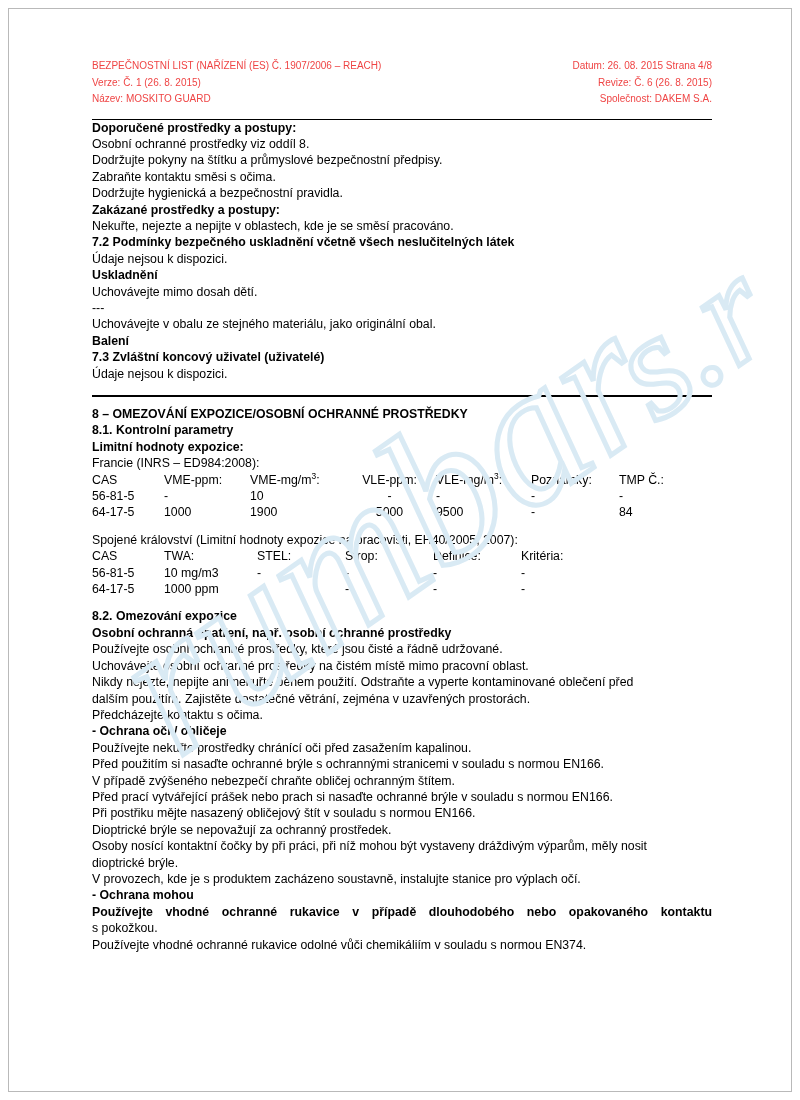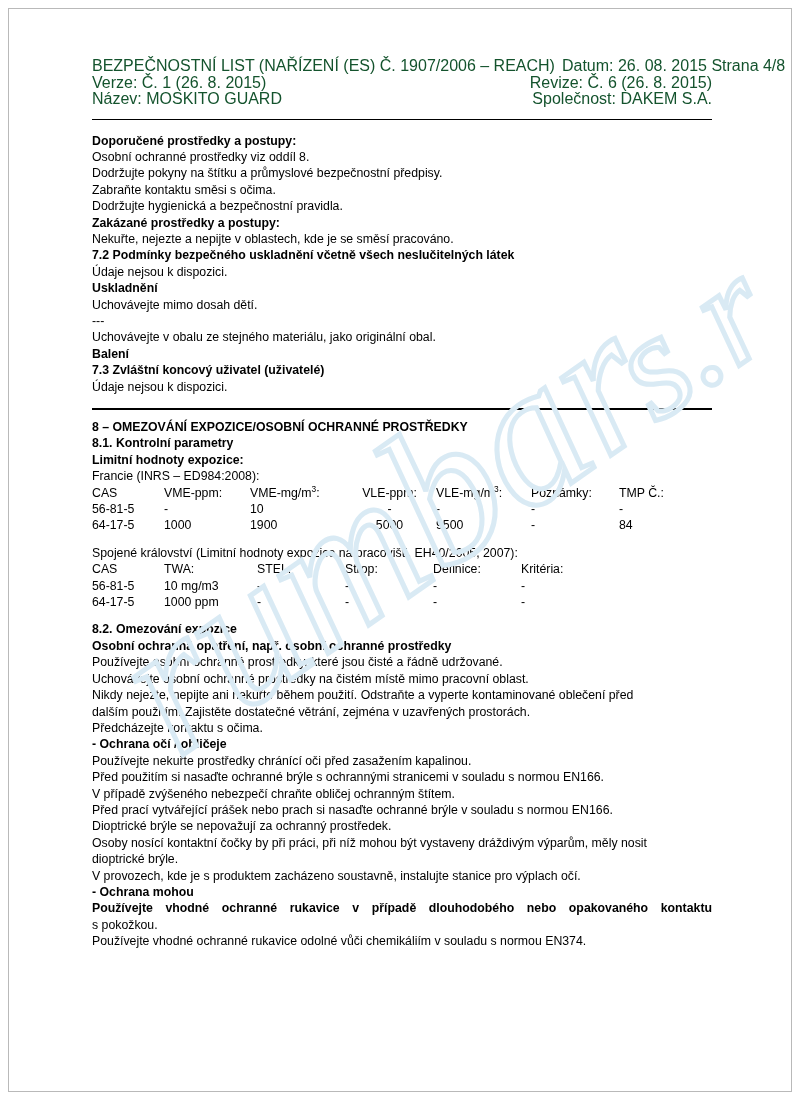--- a/index.html
+++ b/index.html
@@ -29,41 +29,40 @@
     pointer-events: none;
   }
   .content {
     position: absolute;
     left: 92px;
     top: 58px;
     width: 620px;
   }
   
   .hdr {
-    font-size: 16px;
-    color: #14532d;
+    font-size: 10px;
+    color: #ef4444;
     line-height: 16.5px;
   }
   .hdr-row {
     display: flex;
     justify-content: space-between;
     white-space: nowrap;
   }
   .hdr-left { text-align: left; }
   .hdr-right { text-align: right; margin-left: 7px; }
   .hdr-rule {
     border-top: 1.6px solid #000;
     margin-top: 11px;
   }
   
   .body {
     font-size: 12.3px;
     line-height: 16.4px;
     color: #000;
-    margin-top: 13px;
   }
   .b { font-weight: bold; }
   .line { white-space: nowrap; }
   .wrapline { white-space: normal; }
   .sep {
     border-top: 2.4px solid #000;
     margin: 13px 0 9px 0;
   }
   .gap { height: 11px; }
   
@@ -241,20 +240,21 @@
       <div class="line">Uchovávejte osobní ochranné prostředky na čistém místě mimo pracovní oblast.</div>
       <div class="line">Nikdy nejezte, nepijte ani nekuřte během použití. Odstraňte a vyperte kontaminované oblečení před</div>
       <div class="line">dalším použitím. Zajistěte dostatečné větrání, zejména v uzavřených prostorách.</div>
 
       <div class="line">Předcházejte kontaktu s očima.</div>
       <div class="line b">- Ochrana očí / obličeje</div>
       <div class="line">Používejte nekuřte prostředky chránící oči před zasažením kapalinou.</div>
       <div class="line">Před použitím si nasaďte ochranné brýle s ochrannými stranicemi v souladu s normou EN166.</div>
       <div class="line">V případě zvýšeného nebezpečí chraňte obličej ochranným štítem.</div>
       <div class="line">Před prací vytvářející prášek nebo prach si nasaďte ochranné brýle v souladu s normou EN166.</div>
+      <div class="line">Při postřiku mějte nasazený obličejový štít v souladu s normou EN166.</div>
       <div class="line">Dioptrické brýle se nepovažují za ochranný prostředek.</div>
       <div class="line">Osoby nosící kontaktní čočky by při práci, při níž mohou být vystaveny dráždivým výparům, měly nosit</div>
       <div class="line">dioptrické brýle.</div>
       <div class="line">V provozech, kde je s produktem zacházeno soustavně, instalujte stanice pro výplach očí.</div>
 
       <div class="line b">- Ochrana mohou</div>
       <div class="wrapline just" style="text-align-last: justify;">Používejte vhodné ochranné rukavice v případě dlouhodobého nebo opakovaného kontaktu</div>
       <div class="line">s pokožkou.</div>
       <div class="line">Používejte vhodné ochranné rukavice odolné vůči chemikáliím v souladu s normou EN374.</div>
 

